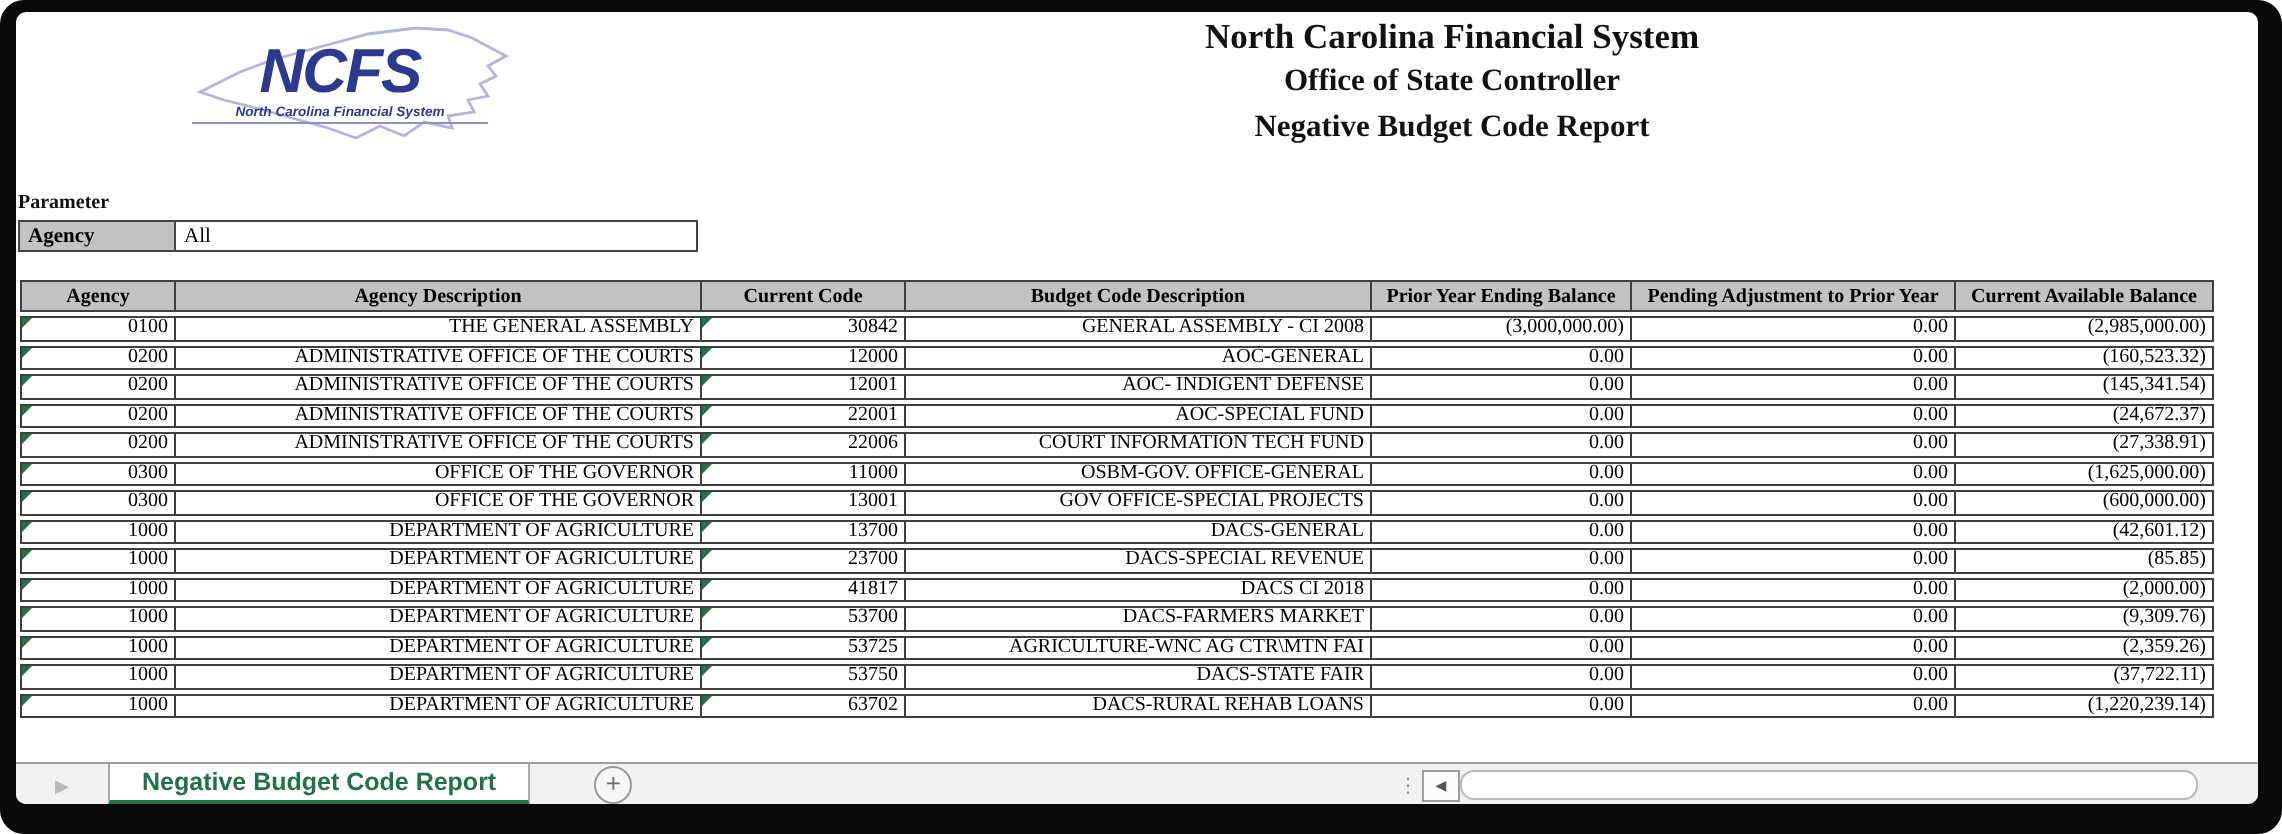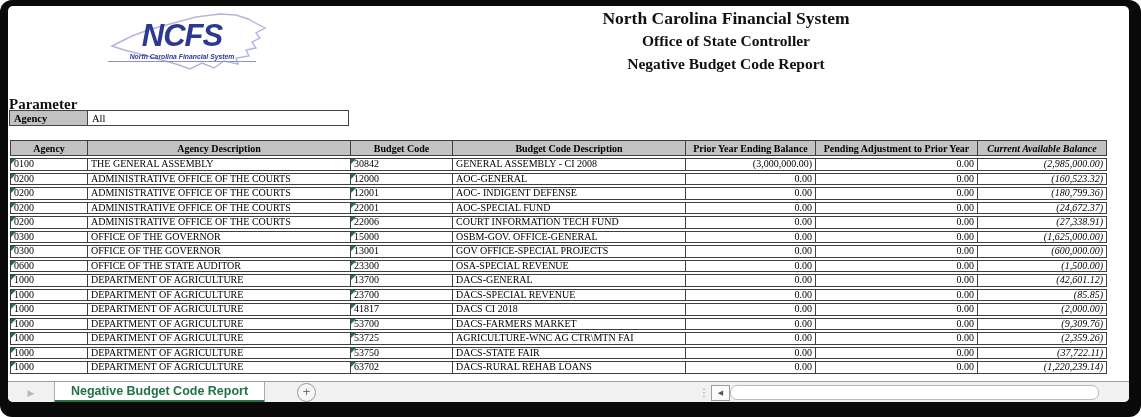--- a/index.html
+++ b/index.html
@@ -2,55 +2,55 @@
 <html><head>
 <meta charset="utf-8">
 <style>
   html,body{margin:0;padding:0;width:1141px;height:417px;overflow:hidden;background:#ffffff;
     font-family:"Liberation Serif",serif;}
   .shot{position:absolute;inset:0;background:#0a0a0a;border-radius:12px;}
   .panel{position:absolute;top:6px;left:8px;right:12px;bottom:15px;background:#ffffff;
     border-radius:5px;overflow:hidden;}
 
   
-  .logo{position:absolute;left:100px;top:0;width:162px;height:76px;}
+  .logo{position:absolute;left:88px;top:0;width:162px;height:76px;}
   .logo svg{position:absolute;inset:0;}
   .logo-acronym{position:absolute;left:0;right:14px;top:12px;text-align:center;
     font-family:"Liberation Sans",sans-serif;font-style:italic;font-weight:bold;
     font-size:31px;color:#2b3990;letter-spacing:-1px;}
   .logo-tagline{position:absolute;left:0;right:14px;top:47px;text-align:center;
     font-family:"Liberation Sans",sans-serif;font-style:italic;font-weight:bold;
     font-size:6.8px;color:#2b3990;border-bottom:1px solid #8d90c9;padding-bottom:1px;}
 
   
   .title-block{position:absolute;left:360px;width:716px;top:2px;text-align:center;color:#111;}
   .t1{font-size:17.5px;font-weight:bold;}
   .t2{font-size:15.5px;font-weight:bold;margin-top:3px;}
   .t3{font-size:15.5px;font-weight:bold;margin-top:5px;}
   .t4{font-size:11.5px;margin-top:3px;}
 
   
-  .param-label{position:absolute;left:1px;top:90px;font-size:15px;font-weight:bold;color:#111;}
+  .param-label{position:absolute;left:1px;top:90px;font-size:10px;font-weight:bold;color:#111;}
   .param-table{position:absolute;left:1px;top:104px;border-collapse:collapse;}
   .param-table td{border:1px solid #444;height:14px;font-size:10.5px;padding:0 4px;}
   .param-name{width:69px;background:#c2c2c2;font-weight:bold;}
   .param-value{width:252px;background:#fff;}
 
   
   .report{position:absolute;left:2px;top:132px;width:1097px;table-layout:fixed;
     border-collapse:separate;border-spacing:0 2px;}
   .report th{background:#c2c2c2;font-size:10px;font-weight:bold;height:14px;
     padding:0 2px;text-align:center;overflow:hidden;white-space:nowrap;}
   .report td{background:#fff;font-size:10px;line-height:10.5px;height:10px;
     padding:0 3px;overflow:hidden;white-space:nowrap;}
   .report th,.report td{border-top:1px solid #3f3f3f;border-bottom:1px solid #3f3f3f;
     border-left:1px solid #3f3f3f;}
-  .report th:last-child,.report td:last-child{border-right:1px solid #3f3f3f;font-style:italic;}
-  .c0,.c2{text-align:left;}
-  .c1,.c3{text-align:left;margin-top:44px;}
+  .report th:last-child,.report td:last-child{border-right:1px solid #3f3f3f;}
+  .c0,.c2{text-align:right;}
+  .c1,.c3{text-align:right;margin-top:44px;}
   .c4,.c5,.c6{text-align:right;}
   td.tri{position:relative;}
   td.tri::before{content:'';position:absolute;top:0;left:0;width:0;height:0;
     border-top:5px solid #217346;border-right:5px solid transparent;}
 
   
   .tabbar{position:absolute;left:0;right:0;top:375px;height:21px;background:#f1f1f1;
     border-top:1px solid #9e9e9e;display:flex;align-items:stretch;
     font-family:"Liberation Sans",sans-serif;}
   .sheet-nav{width:46px;display:flex;align-items:center;justify-content:center;
@@ -107,21 +107,21 @@
           <col style="width:102px">
         <col style="width:233px">
           <col style="width:130px">
           <col style="width:162px">
         <col style="width:130px">
       </colgroup>
       <thead>
         <tr>
           <th>Agency</th>
           <th>Agency Description</th>
-          <th>Budget Code</th>
+          <th>Current Code</th>
           <th>Budget Code Description</th>
           <th>Prior Year Ending Balance</th>
           <th>Pending Adjustment to Prior Year</th>
           <th>Current Available Balance</th>
         </tr>
       </thead>
       <tbody>
           <tr>
             <td class="c0 tri">0100</td>
             <td class="c1">THE GENERAL ASSEMBLY</td>
@@ -140,21 +140,21 @@
             <td class="c5">0.00</td>
             <td class="c6">(160,523.32)</td>
           </tr>
           <tr>
             <td class="c0 tri">0200</td>
             <td class="c1">ADMINISTRATIVE OFFICE OF THE COURTS</td>
             <td class="c2 tri">12001</td>
             <td class="c3">AOC- INDIGENT DEFENSE</td>
             <td class="c4">0.00</td>
             <td class="c5">0.00</td>
-            <td class="c6">(180,799.36)</td>
+            <td class="c6">(145,341.54)</td>
           </tr>
           <tr>
             <td class="c0 tri">0200</td>
             <td class="c1">ADMINISTRATIVE OFFICE OF THE COURTS</td>
             <td class="c2 tri">22001</td>
             <td class="c3">AOC-SPECIAL FUND</td>
             <td class="c4">0.00</td>
             <td class="c5">0.00</td>
             <td class="c6">(24,672.37)</td>
           </tr>
@@ -163,43 +163,34 @@
             <td class="c1">ADMINISTRATIVE OFFICE OF THE COURTS</td>
             <td class="c2 tri">22006</td>
             <td class="c3">COURT INFORMATION TECH FUND</td>
             <td class="c4">0.00</td>
             <td class="c5">0.00</td>
             <td class="c6">(27,338.91)</td>
           </tr>
           <tr>
             <td class="c0 tri">0300</td>
             <td class="c1">OFFICE OF THE GOVERNOR</td>
-            <td class="c2 tri">15000</td>
+            <td class="c2 tri">11000</td>
             <td class="c3">OSBM-GOV. OFFICE-GENERAL</td>
             <td class="c4">0.00</td>
             <td class="c5">0.00</td>
             <td class="c6">(1,625,000.00)</td>
           </tr>
           <tr>
             <td class="c0 tri">0300</td>
             <td class="c1">OFFICE OF THE GOVERNOR</td>
             <td class="c2 tri">13001</td>
             <td class="c3">GOV OFFICE-SPECIAL PROJECTS</td>
             <td class="c4">0.00</td>
             <td class="c5">0.00</td>
             <td class="c6">(600,000.00)</td>
-          </tr>
-          <tr>
-            <td class="c0 tri">0600</td>
-            <td class="c1">OFFICE OF THE STATE AUDITOR</td>
-            <td class="c2 tri">23300</td>
-            <td class="c3">OSA-SPECIAL REVENUE</td>
-            <td class="c4">0.00</td>
-            <td class="c5">0.00</td>
-            <td class="c6">(1,500.00)</td>
           </tr>
           <tr>
             <td class="c0 tri">1000</td>
             <td class="c1">DEPARTMENT OF AGRICULTURE</td>
             <td class="c2 tri">13700</td>
             <td class="c3">DACS-GENERAL</td>
             <td class="c4">0.00</td>
             <td class="c5">0.00</td>
             <td class="c6">(42,601.12)</td>
           </tr>

